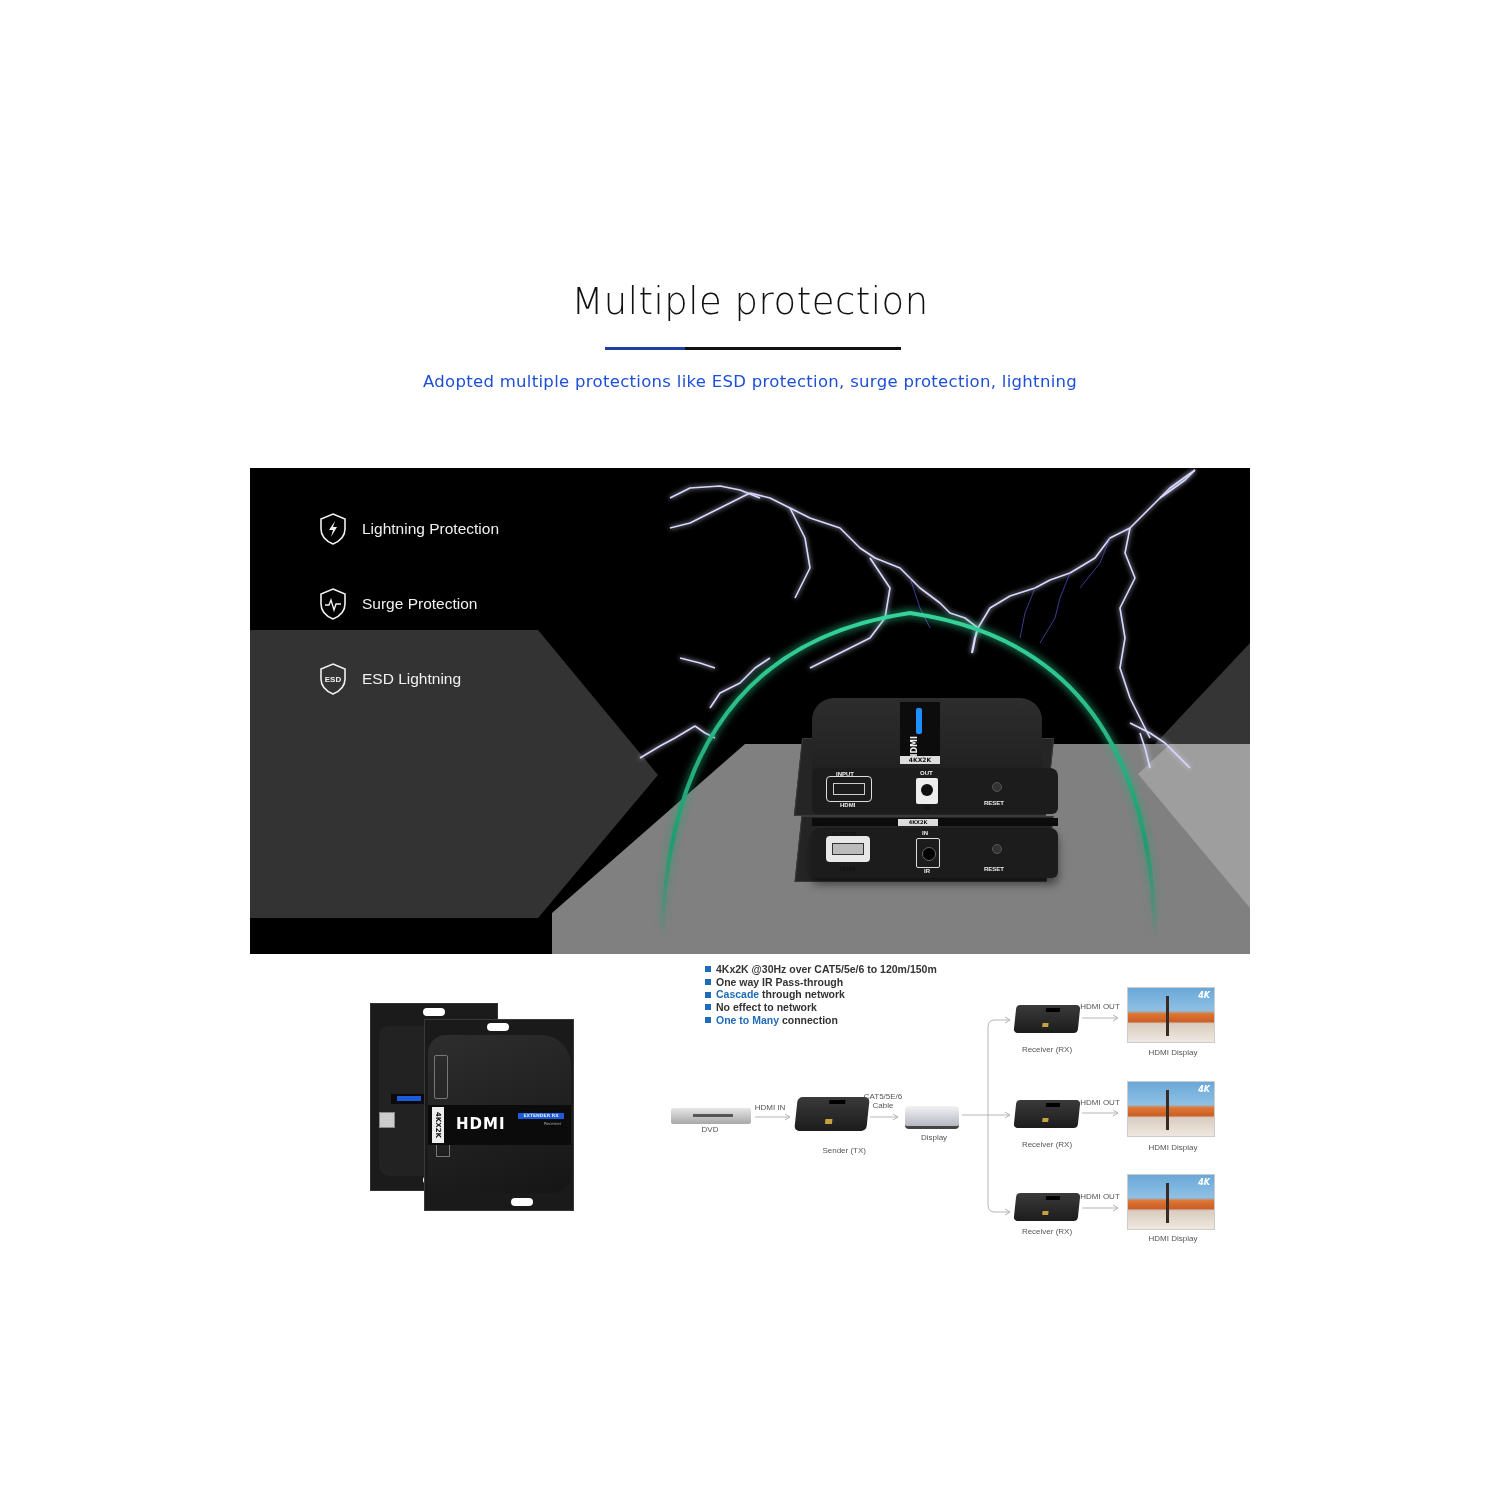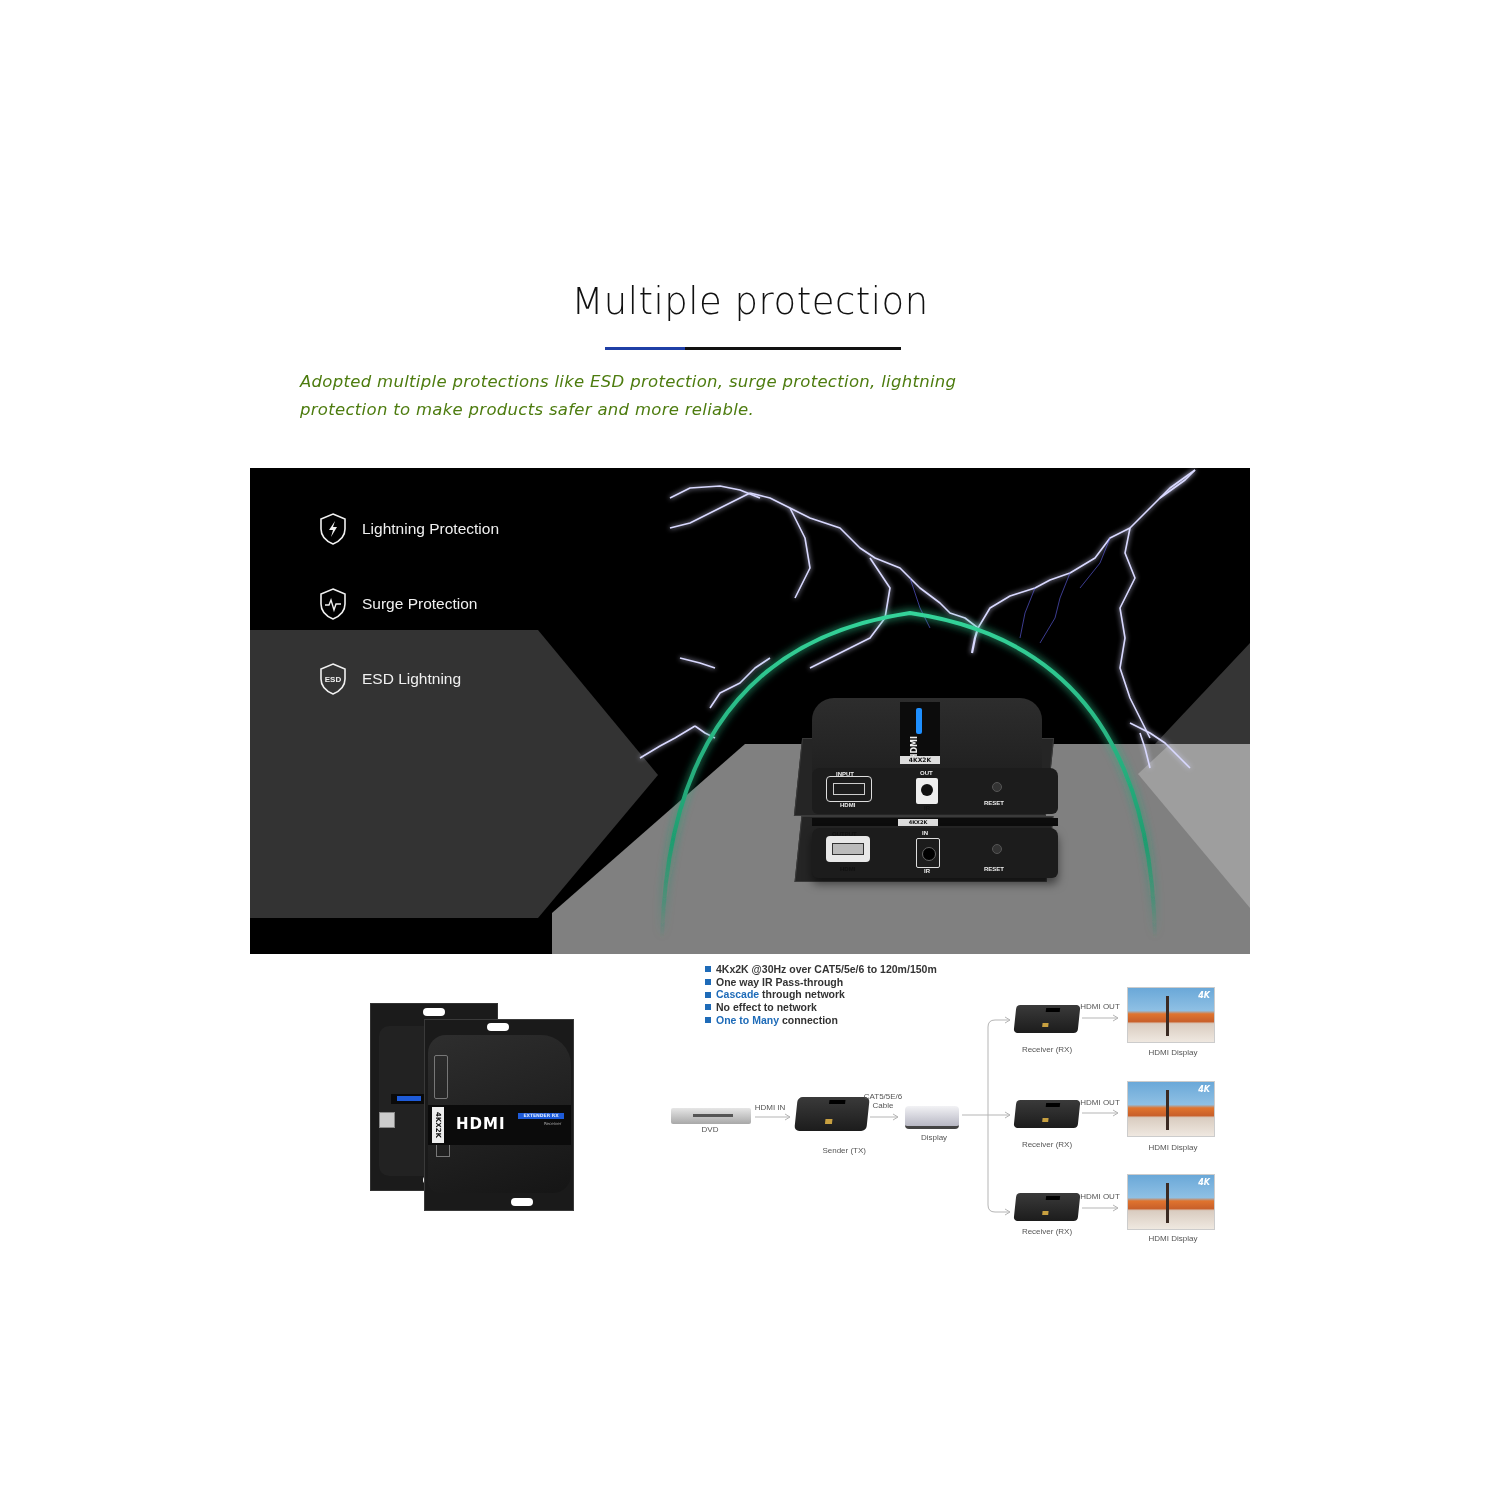--- a/index.html
+++ b/index.html
@@ -2,21 +2,21 @@
 <html><head>
 <meta charset="utf-8">
 <style>
   html, body { margin:0; padding:0; background:#ffffff; }
   body { width:1500px; height:1500px; position:relative; overflow:hidden; font-family:"DejaVu Sans", sans-serif; }
 
   .title { position:absolute; left:0; width:1500px; top:280px; text-align:center; font-family:"DejaVu Sans", sans-serif; font-weight:300; font-size:37px; color:#111; letter-spacing:0.5px; }
   .divider { position:absolute; top:347px; left:605px; width:296px; height:3px; display:flex; }
   .divider .seg-blue { width:80px; height:3px; background:#1f3fa6; }
   .divider .seg-black { flex:1; height:3px; background:#111; }
-  .subtitle { position:absolute; left:300px; width:900px; top:368px; text-align:left; font-size:16.5px; line-height:28px; color:#4d7c0f; letter-spacing:0.3px;font-style:italic; }
+  .subtitle { position:absolute; left:300px; width:900px; top:368px; text-align:center; font-size:16.5px; line-height:28px; color:#1d4ed8; letter-spacing:0.3px; }
 
   
   .banner { position:absolute; left:250px; top:468px; width:1000px; height:486px; background:#000; overflow:hidden; }
   .banner svg.bg { position:absolute; left:0; top:0; }
   .feature { position:absolute; left:68px; display:flex; align-items:center; gap:14px; color:#f0f0f0; font-size:15.5px; font-family:"Liberation Sans", sans-serif; }
   .feature .shield { width:30px; height:34px; }
 
   
   .dev { position:absolute; left:540px; width:258px; background:linear-gradient(#2d2d2d,#1a1a1a); border-radius:8px; }
   .flange { position:absolute; height:48px; background:#252525; border:1px solid #3a3a3a; }
@@ -33,21 +33,20 @@
 </head>
 <body>
 
 <div class="title">Multiple protection</div>
 <div class="divider">
   <div class="seg-blue"></div>
   <div class="seg-black"></div>
 </div>
 <div class="subtitle">
   <div>Adopted multiple protections like ESD protection, surge protection, lightning</div>
-  <div>protection to make products safer and more reliable.</div>
 </div>
 
 <div class="banner">
   <svg class="bg" width="1000" height="486" viewBox="0 0 1000 486">
     <defs>
       <filter id="glow" x="-20%" y="-20%" width="140%" height="140%">
         <feGaussianBlur stdDeviation="4" result="b"></feGaussianBlur>
         <feMerge>
             <feMergeNode in="b"></feMergeNode>
             <feMergeNode in="SourceGraphic"></feMergeNode>

